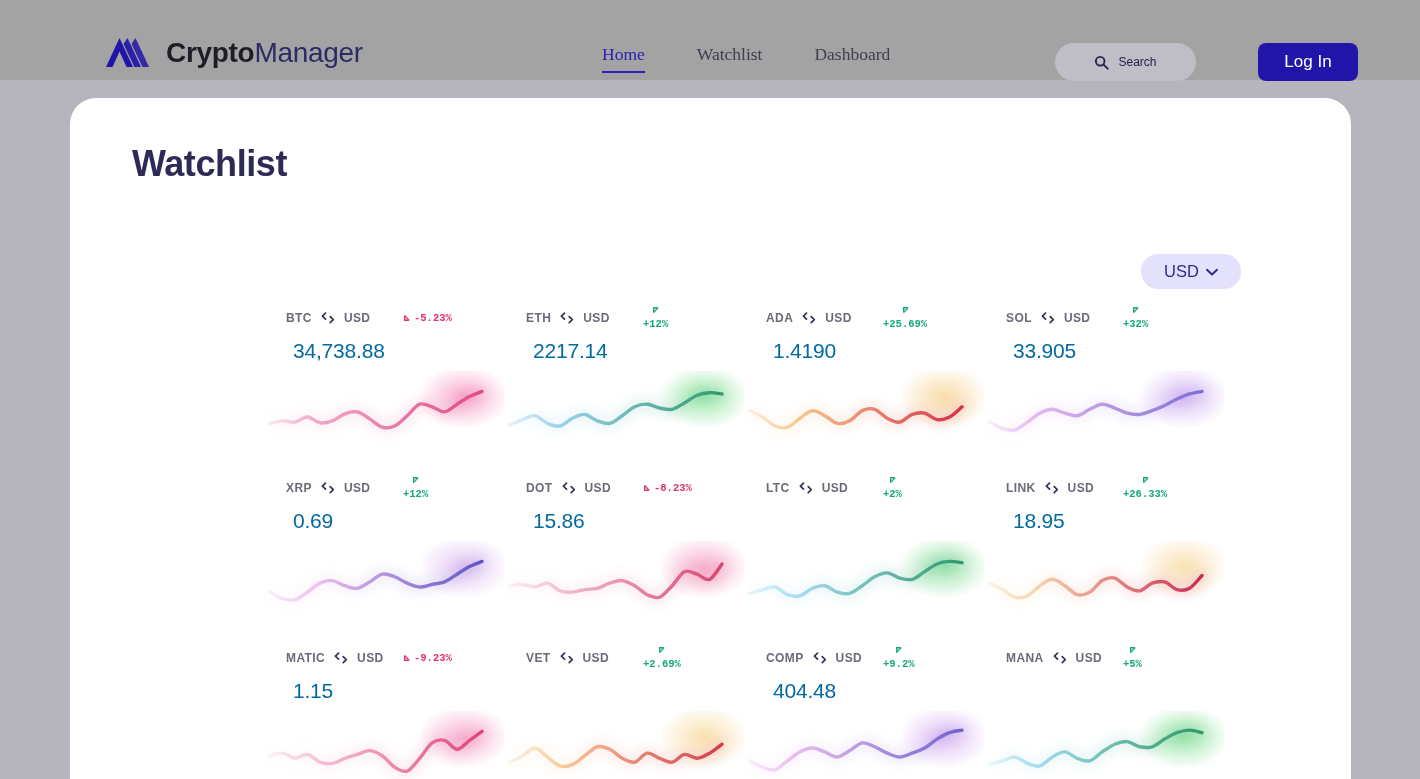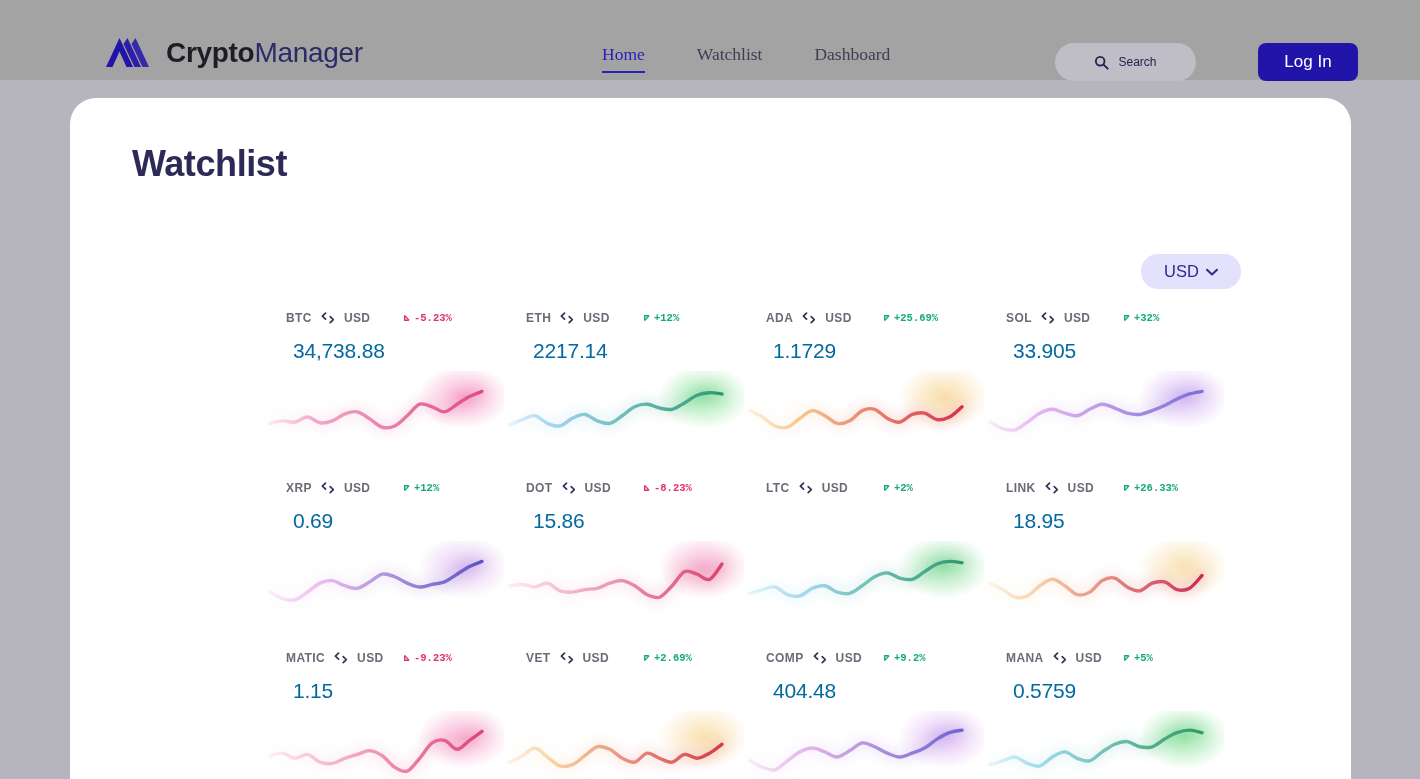--- a/index.html
+++ b/index.html
@@ -126,21 +126,21 @@
     font-size: 12px; font-weight: bold;
     color: #6b6b78; letter-spacing: 0.4px;
   }
   .chg {
     position: absolute; left: 128px;
     display: flex; align-items: center; gap: 4px;
     font-size: 10.5px; font-weight: bold;
     white-space: nowrap;
     font-family: Liberation Mono, monospace;
   }
-  .chg.up { color: #16a97e; }
+  .chg.up { color: #16a97e; flex-direction: column; }
   .chg.down { color: #e0336b; }
   .tri { width: 7px; height: 8px; display: block; }
   .price {
     margin-top: 12px; margin-left: 27px;
     font-size: 21px; color: #0369a1;
     letter-spacing: -0.2px;
   }
   .spark {
     position: absolute; left: -2px; top: 62px;
     width: 240px; height: 100px;
@@ -280,21 +280,21 @@
       </svg>
       <span class="quote">USD</span>
       <span class="chg up">
         <svg class="tri" viewBox="0 0 7 8">
           <path d="M1 7 L1 1 L6.4 1 L5 2.4 L2.4 2.4 L2.4 5.4 Z" fill="#16a97e"></path>
               <line x1="1.6" y1="6.6" x2="6" y2="1.8" stroke="#16a97e" stroke-width="1.3"></line>
         </svg>
         <span>+25.69%</span>
       </span>
     </div>
-    <div class="price">1.1729</div>
+    <div class="price">1.4190</div>
     <svg class="spark" viewBox="0 0 240 100">
       <defs>
         <linearGradient id="g2" x1="0" y1="0" x2="1" y2="0">
           <stop offset="0%" stop-color="#f6c98f" stop-opacity="0.25"></stop>
           <stop offset="22%" stop-color="#f6c98f" stop-opacity="1"></stop>
           <stop offset="100%" stop-color="#d8304a"></stop>
         </linearGradient>
         <radialGradient id="gl2" cx="0.5" cy="0.5" r="0.5">
           <stop offset="0%" stop-color="#f7d79a" stop-opacity="0.85"></stop>
           <stop offset="100%" stop-color="#f7d79a" stop-opacity="0"></stop>
@@ -611,21 +611,20 @@
       </svg>
       <span class="quote">USD</span>
       <span class="chg up">
         <svg class="tri" viewBox="0 0 7 8">
           <path d="M1 7 L1 1 L6.4 1 L5 2.4 L2.4 2.4 L2.4 5.4 Z" fill="#16a97e"></path>
               <line x1="1.6" y1="6.6" x2="6" y2="1.8" stroke="#16a97e" stroke-width="1.3"></line>
         </svg>
         <span>+5%</span>
       </span>
     </div>
-    <div class="price">0.5759</div>
     <svg class="spark" viewBox="0 0 240 100">
       <defs>
         <linearGradient id="g11" x1="0" y1="0" x2="1" y2="0">
           <stop offset="0%" stop-color="#a4dcee" stop-opacity="0.25"></stop>
           <stop offset="22%" stop-color="#a4dcee" stop-opacity="1"></stop>
           <stop offset="100%" stop-color="#2f9a66"></stop>
         </linearGradient>
         <radialGradient id="gl11" cx="0.5" cy="0.5" r="0.5">
           <stop offset="0%" stop-color="#8ce39c" stop-opacity="0.85"></stop>
           <stop offset="100%" stop-color="#8ce39c" stop-opacity="0"></stop>

